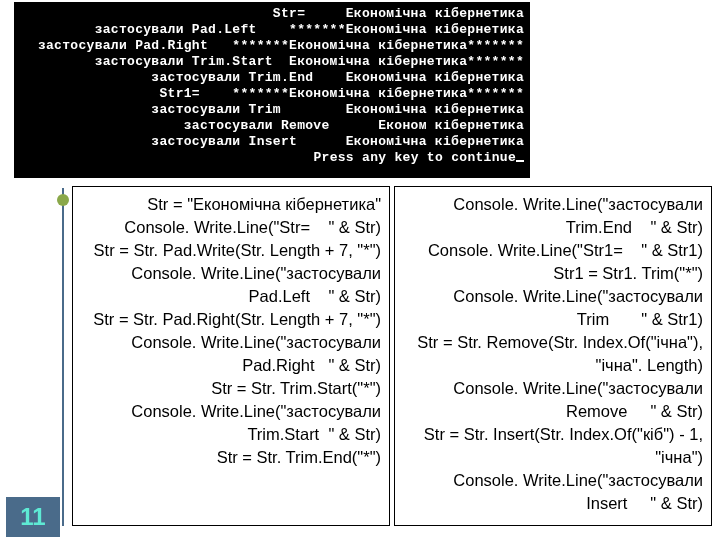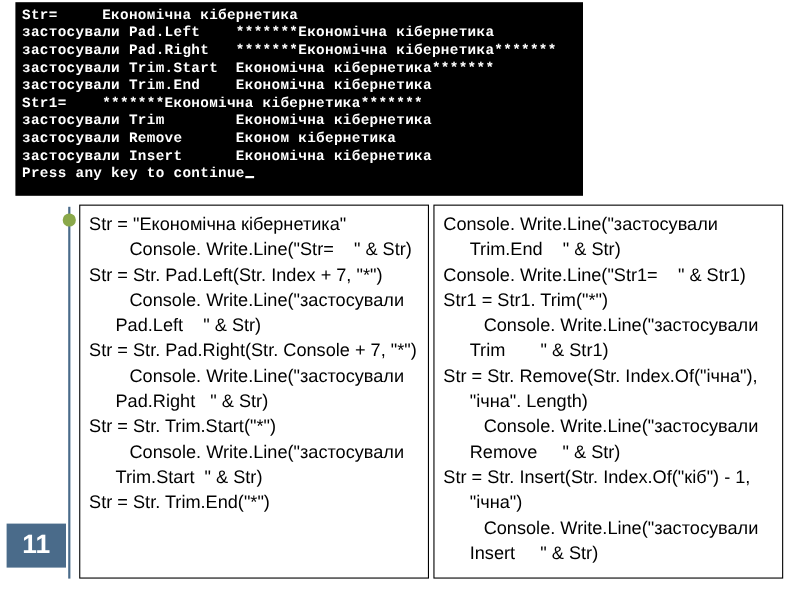--- a/index.html
+++ b/index.html
@@ -1,15 +1,15 @@
 <!DOCTYPE html>
 <html><head>
 <meta charset="utf-8">
 <style>
-  * { margin: 0; padding: 0; box-sizing: border-box; }
+  * { margin: 0; padding: 0; box-sizing: border-box; text-align: right; }
   body {
     width: 720px;
     height: 540px;
     background: #ffffff;
     font-family: Arial, sans-serif;
     position: relative;
     overflow: hidden;
   }
   .console-box {
     position: absolute;
@@ -44,25 +44,25 @@
     flex: 1 1 0;
   }
   .snippet-col .ln {
     white-space: pre-wrap;
     text-indent: -24px;
     padding-left: 24px;
   }
   .page-num {
     position: absolute;
     left: 6px;
-    bottom: 24px;
+    bottom: 3px;
     width: 54px;
     height: 40px;
     background: #4a6b8a;
-    color: #ffffff;
+    color: #5eead4;
     display: flex;
     align-items: center;
     justify-content: center;
     font-size: 24px;
     font-weight: bold;
     margin-top: 12px;
   }
   .side-rule {
     position: absolute;
     left: 62px;
@@ -102,23 +102,23 @@
 застосували Insert      Економічна кібернетика
 Press any key to continue<span class="cursor"></span></div>
 
 <div class="side-rule"></div>
 <div class="bullet"></div>
 
 <div class="snippets">
   <div class="snippet-col">
     <div class="ln">Str = "Економічна кібернетика"</div>
     <div class="ln">        Console. Write.Line("Str=    " &amp; Str)</div>
-    <div class="ln">Str = Str. Pad.Left(Str. Index + 7, "*")</div>
+    <div class="ln">Str = Str. Pad.Write(Str. Length + 7, "*")</div>
     <div class="ln">        Console. Write.Line("застосували Pad.Left    " &amp; Str)</div>
-    <div class="ln">Str = Str. Pad.Right(Str. Console + 7, "*")</div>
+    <div class="ln">Str = Str. Pad.Right(Str. Length + 7, "*")</div>
     <div class="ln">        Console. Write.Line("застосували Pad.Right   " &amp; Str)</div>
     <div class="ln">Str = Str. Trim.Start("*")</div>
     <div class="ln">        Console. Write.Line("застосували Trim.Start  " &amp; Str)</div>
     <div class="ln">Str = Str. Trim.End("*")</div>
   </div>
   <div class="snippet-col">
     <div class="ln">Console. Write.Line("застосували Trim.End    " &amp; Str)</div>
     <div class="ln">Console. Write.Line("Str1=    " &amp; Str1)</div>
     <div class="ln">Str1 = Str1. Trim("*")</div>
     <div class="ln">        Console. Write.Line("застосували Trim       " &amp; Str1)</div>

